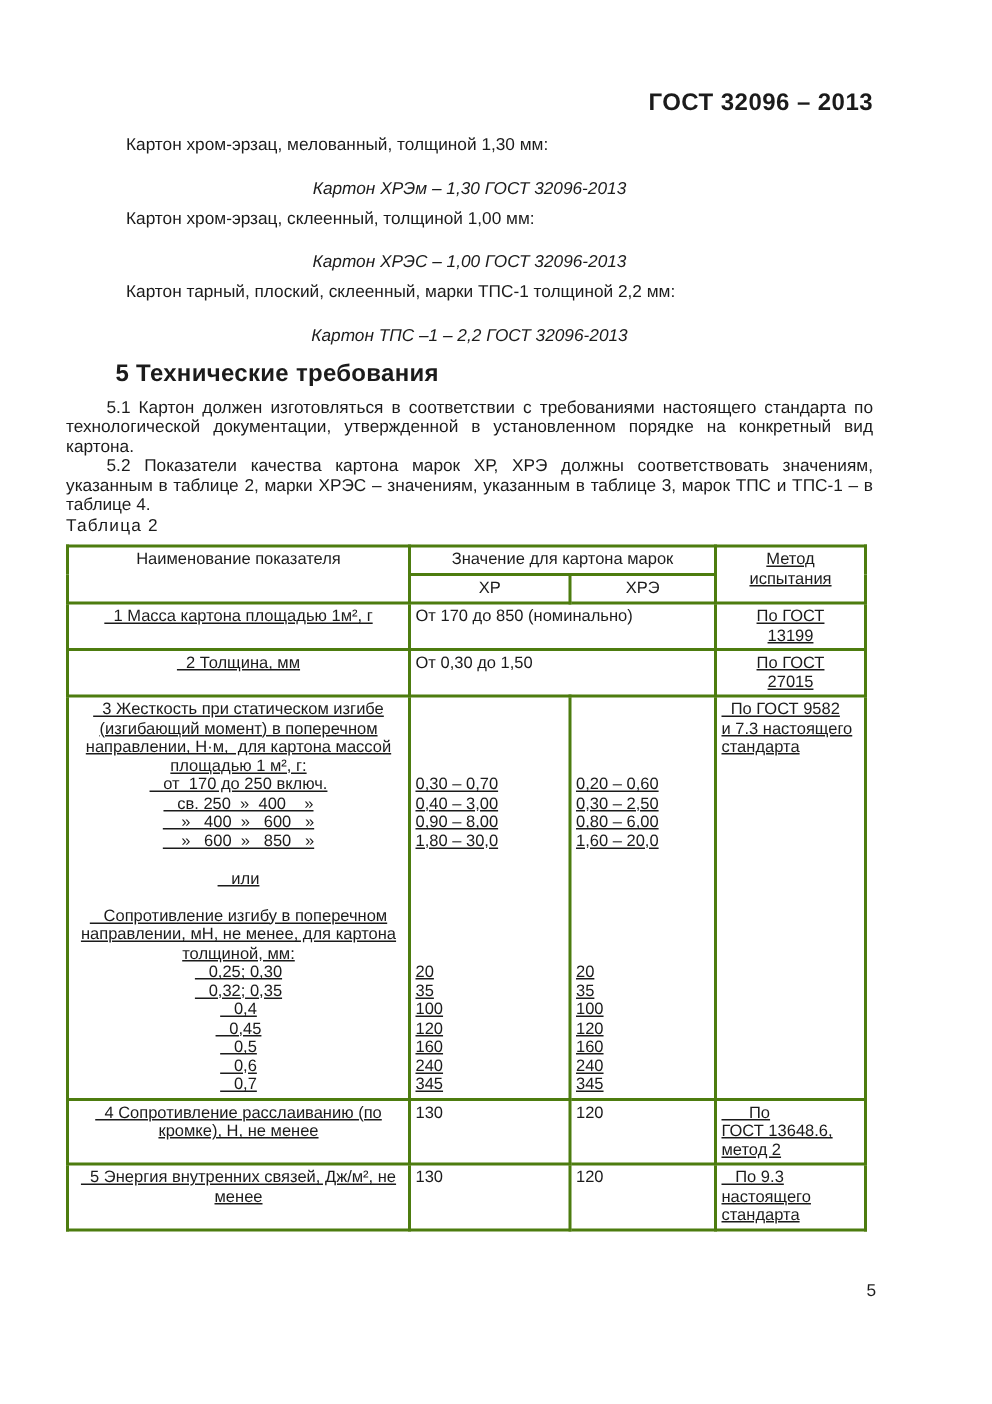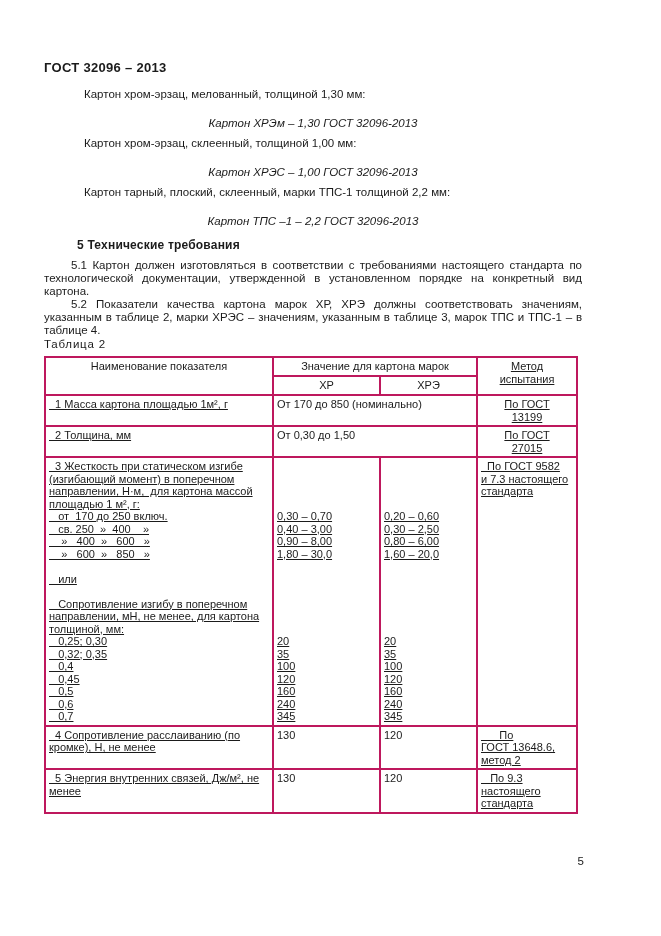--- a/index.html
+++ b/index.html
@@ -12,41 +12,41 @@
     -webkit-font-smoothing: antialiased;
   }
   .page {
     position: relative;
     box-sizing: border-box;
     width: 661px; height: 936px;
     padding: 60px 79px 0 44px;
     overflow: hidden;
   }
   .doc-code {
-    text-align: left;
+    text-align: right;
     font-weight: 700;
-    font-size: 13px;
+    font-size: 16px;
     letter-spacing: 0.3px;
   }
   .intro { margin-top: 13px; }
   .intro-text {
     margin: 7px 0 0 0;
     text-indent: 40px;
     line-height: 13px;
   }
   .designation {
     margin: 16px 0 7px 0;
     text-align: center;
     font-style: italic;
     line-height: 13px;
   }
   .sec-heading {
     margin: 10px 0 7px 0;
     padding-left: 33px;
-    font-size: 12px;
+    font-size: 16px;
     font-weight: 700;
     letter-spacing: 0.2px;
   }
   .body-para {
     margin: 0;
     line-height: 13px;
     text-align: justify;
     text-indent: 27px;
   }
   .table-caption {
@@ -54,36 +54,36 @@
     line-height: 13px;
     letter-spacing: 0.8px;
   }
   table.spec {
     border-collapse: collapse;
     table-layout: fixed;
     width: 532px;
     margin-top: 5px;
   }
   table.spec td {
-    border: 2px solid #be185d;
+    border: 2px solid #4d7c0f;
     font-size: 11px;
     line-height: 12.5px;
     padding: 2px 3px;
     vertical-align: top;
     overflow: hidden;
   }
   td.hc {
     text-align: center;
     vertical-align: top;
     padding: 1px 2px 0 2px;
     height: 13px;
   }
   td.group { border-bottom-width: 1px; margin-left: 36px; }
   .pre { white-space: pre; text-decoration: underline; }
-  td.name { text-align: left; padding-left: 2px; padding-right: 2px; }
+  td.name { text-align: center; padding-left: 2px; padding-right: 2px; }
   td.val  { }
   td.vmid { vertical-align: middle; }
   td.meth-c { text-align: center; }
   td.meth-l { text-align: left; padding-left: 3px; padding-right: 2px; }
   .page-number {
     position: absolute;
     top: 855px;
     right: 77px;
     font-size: 11.5px;
   }

